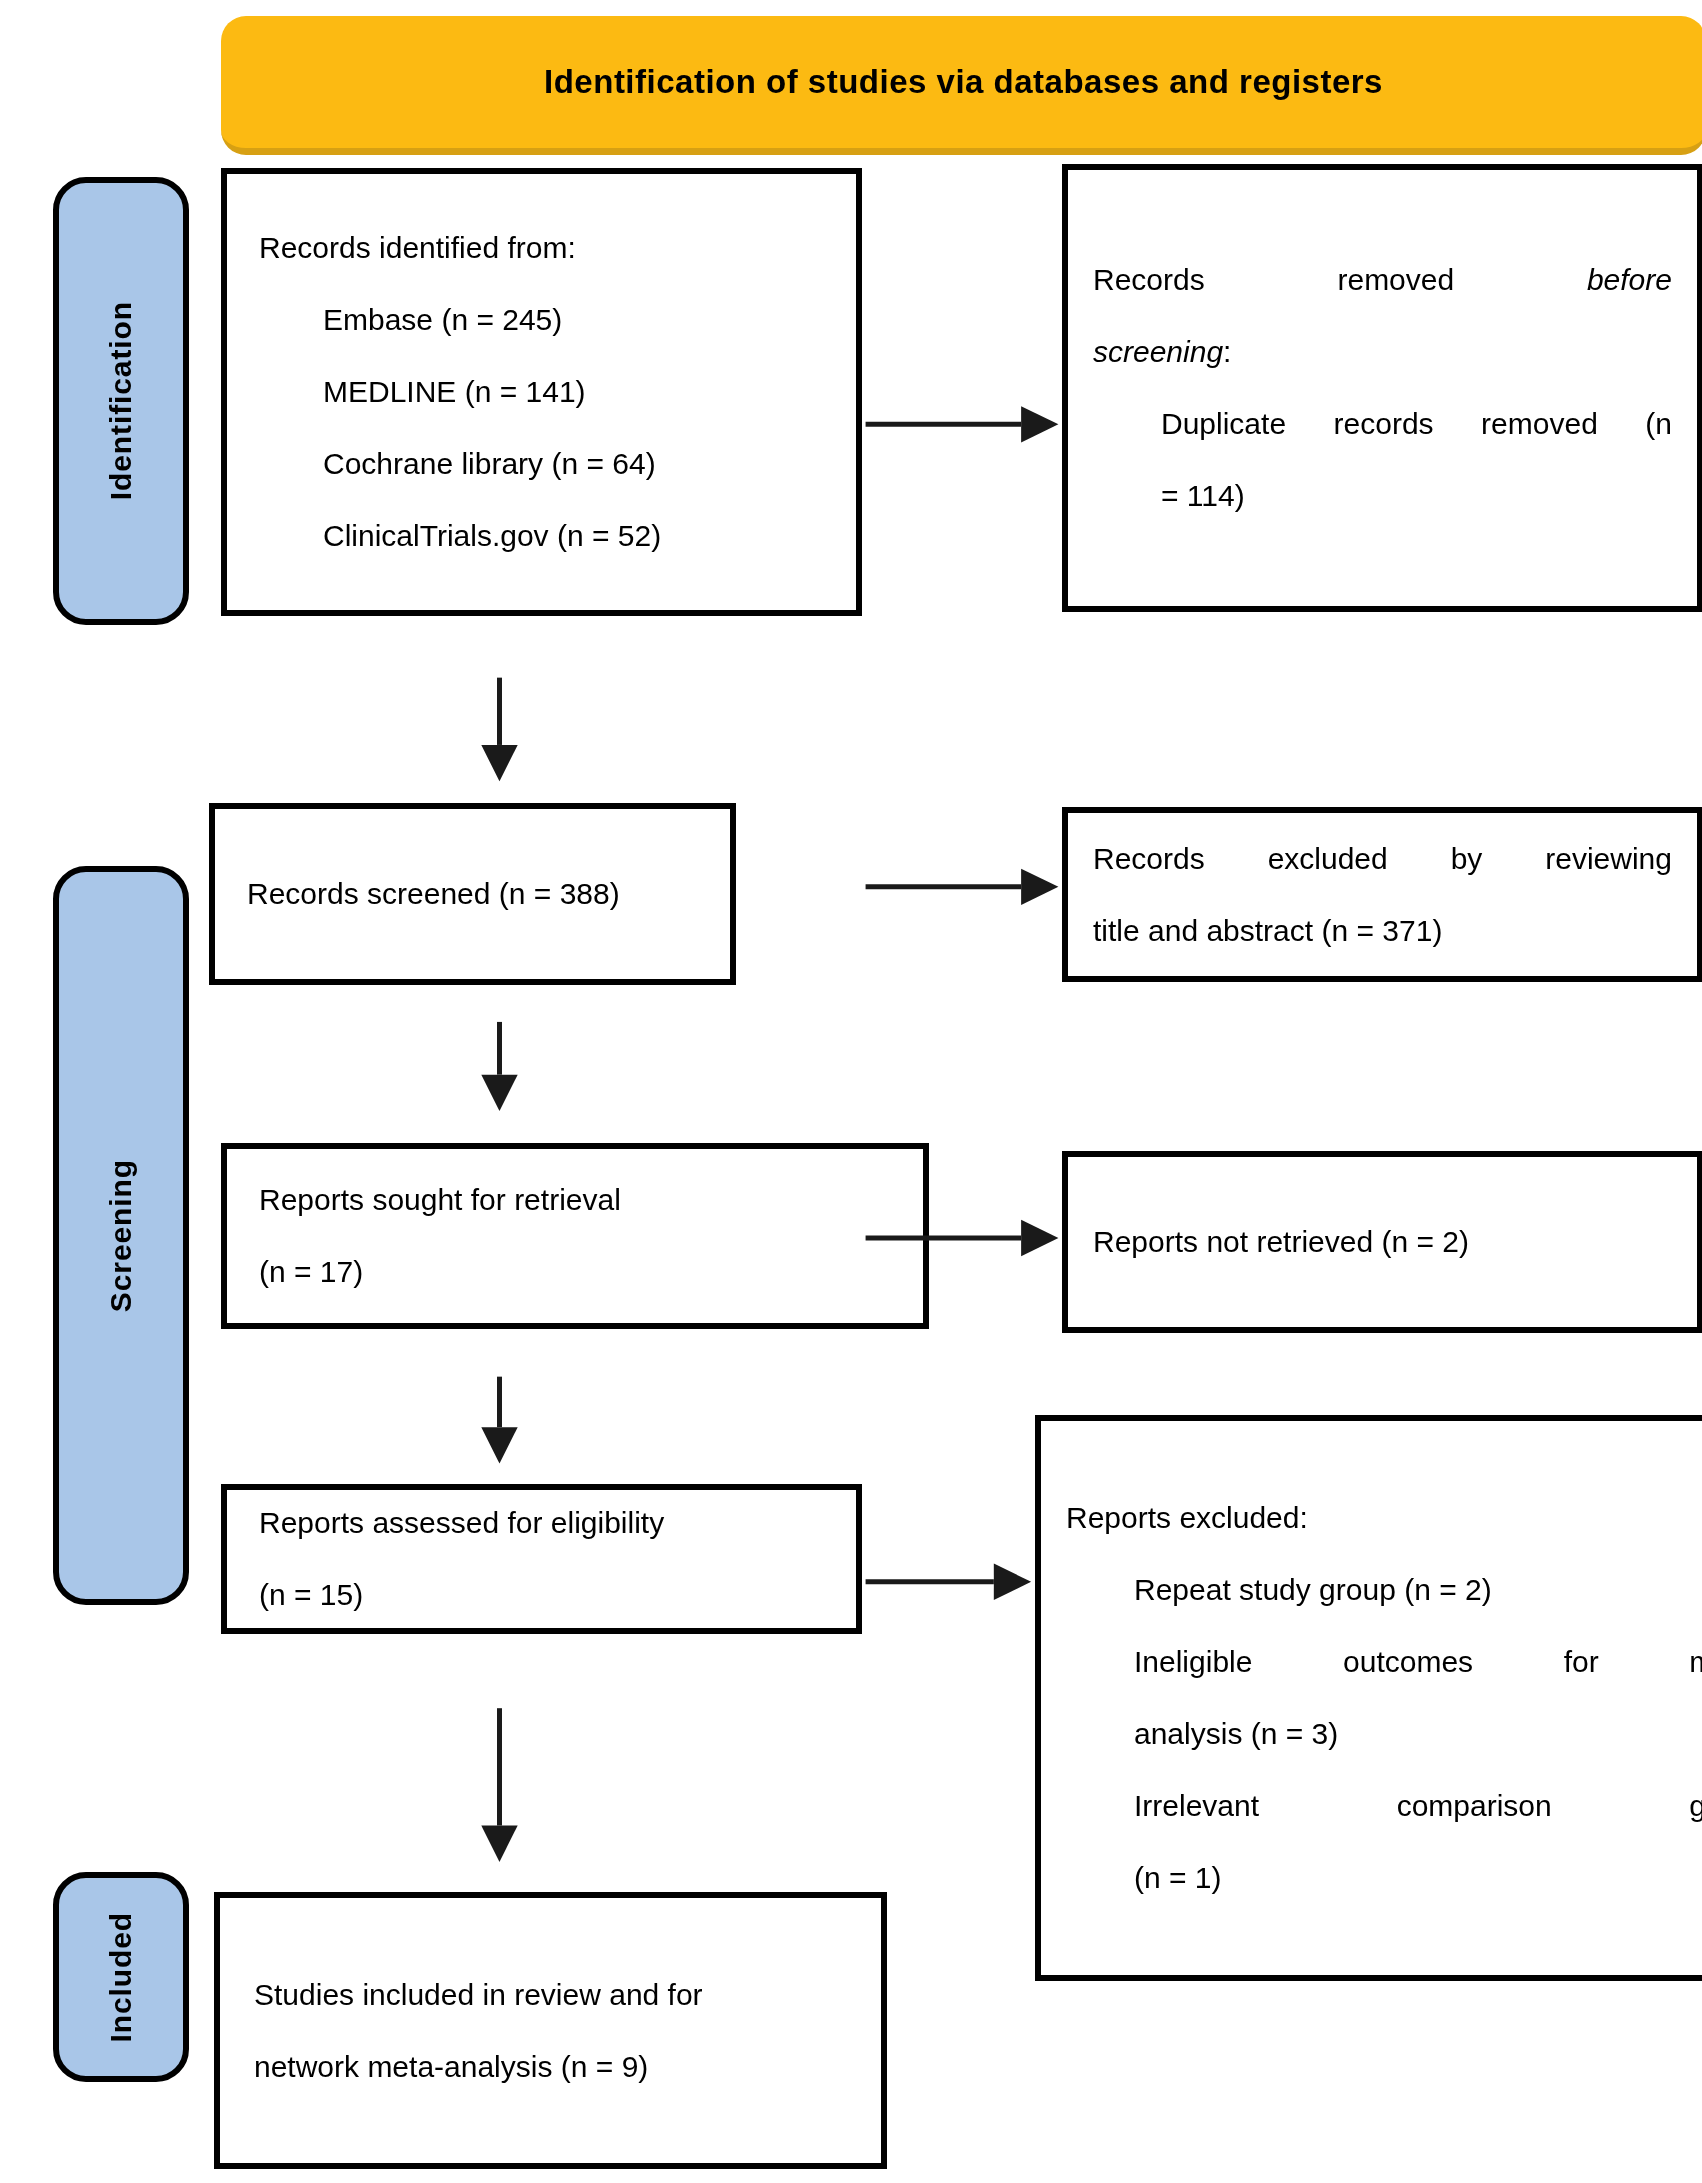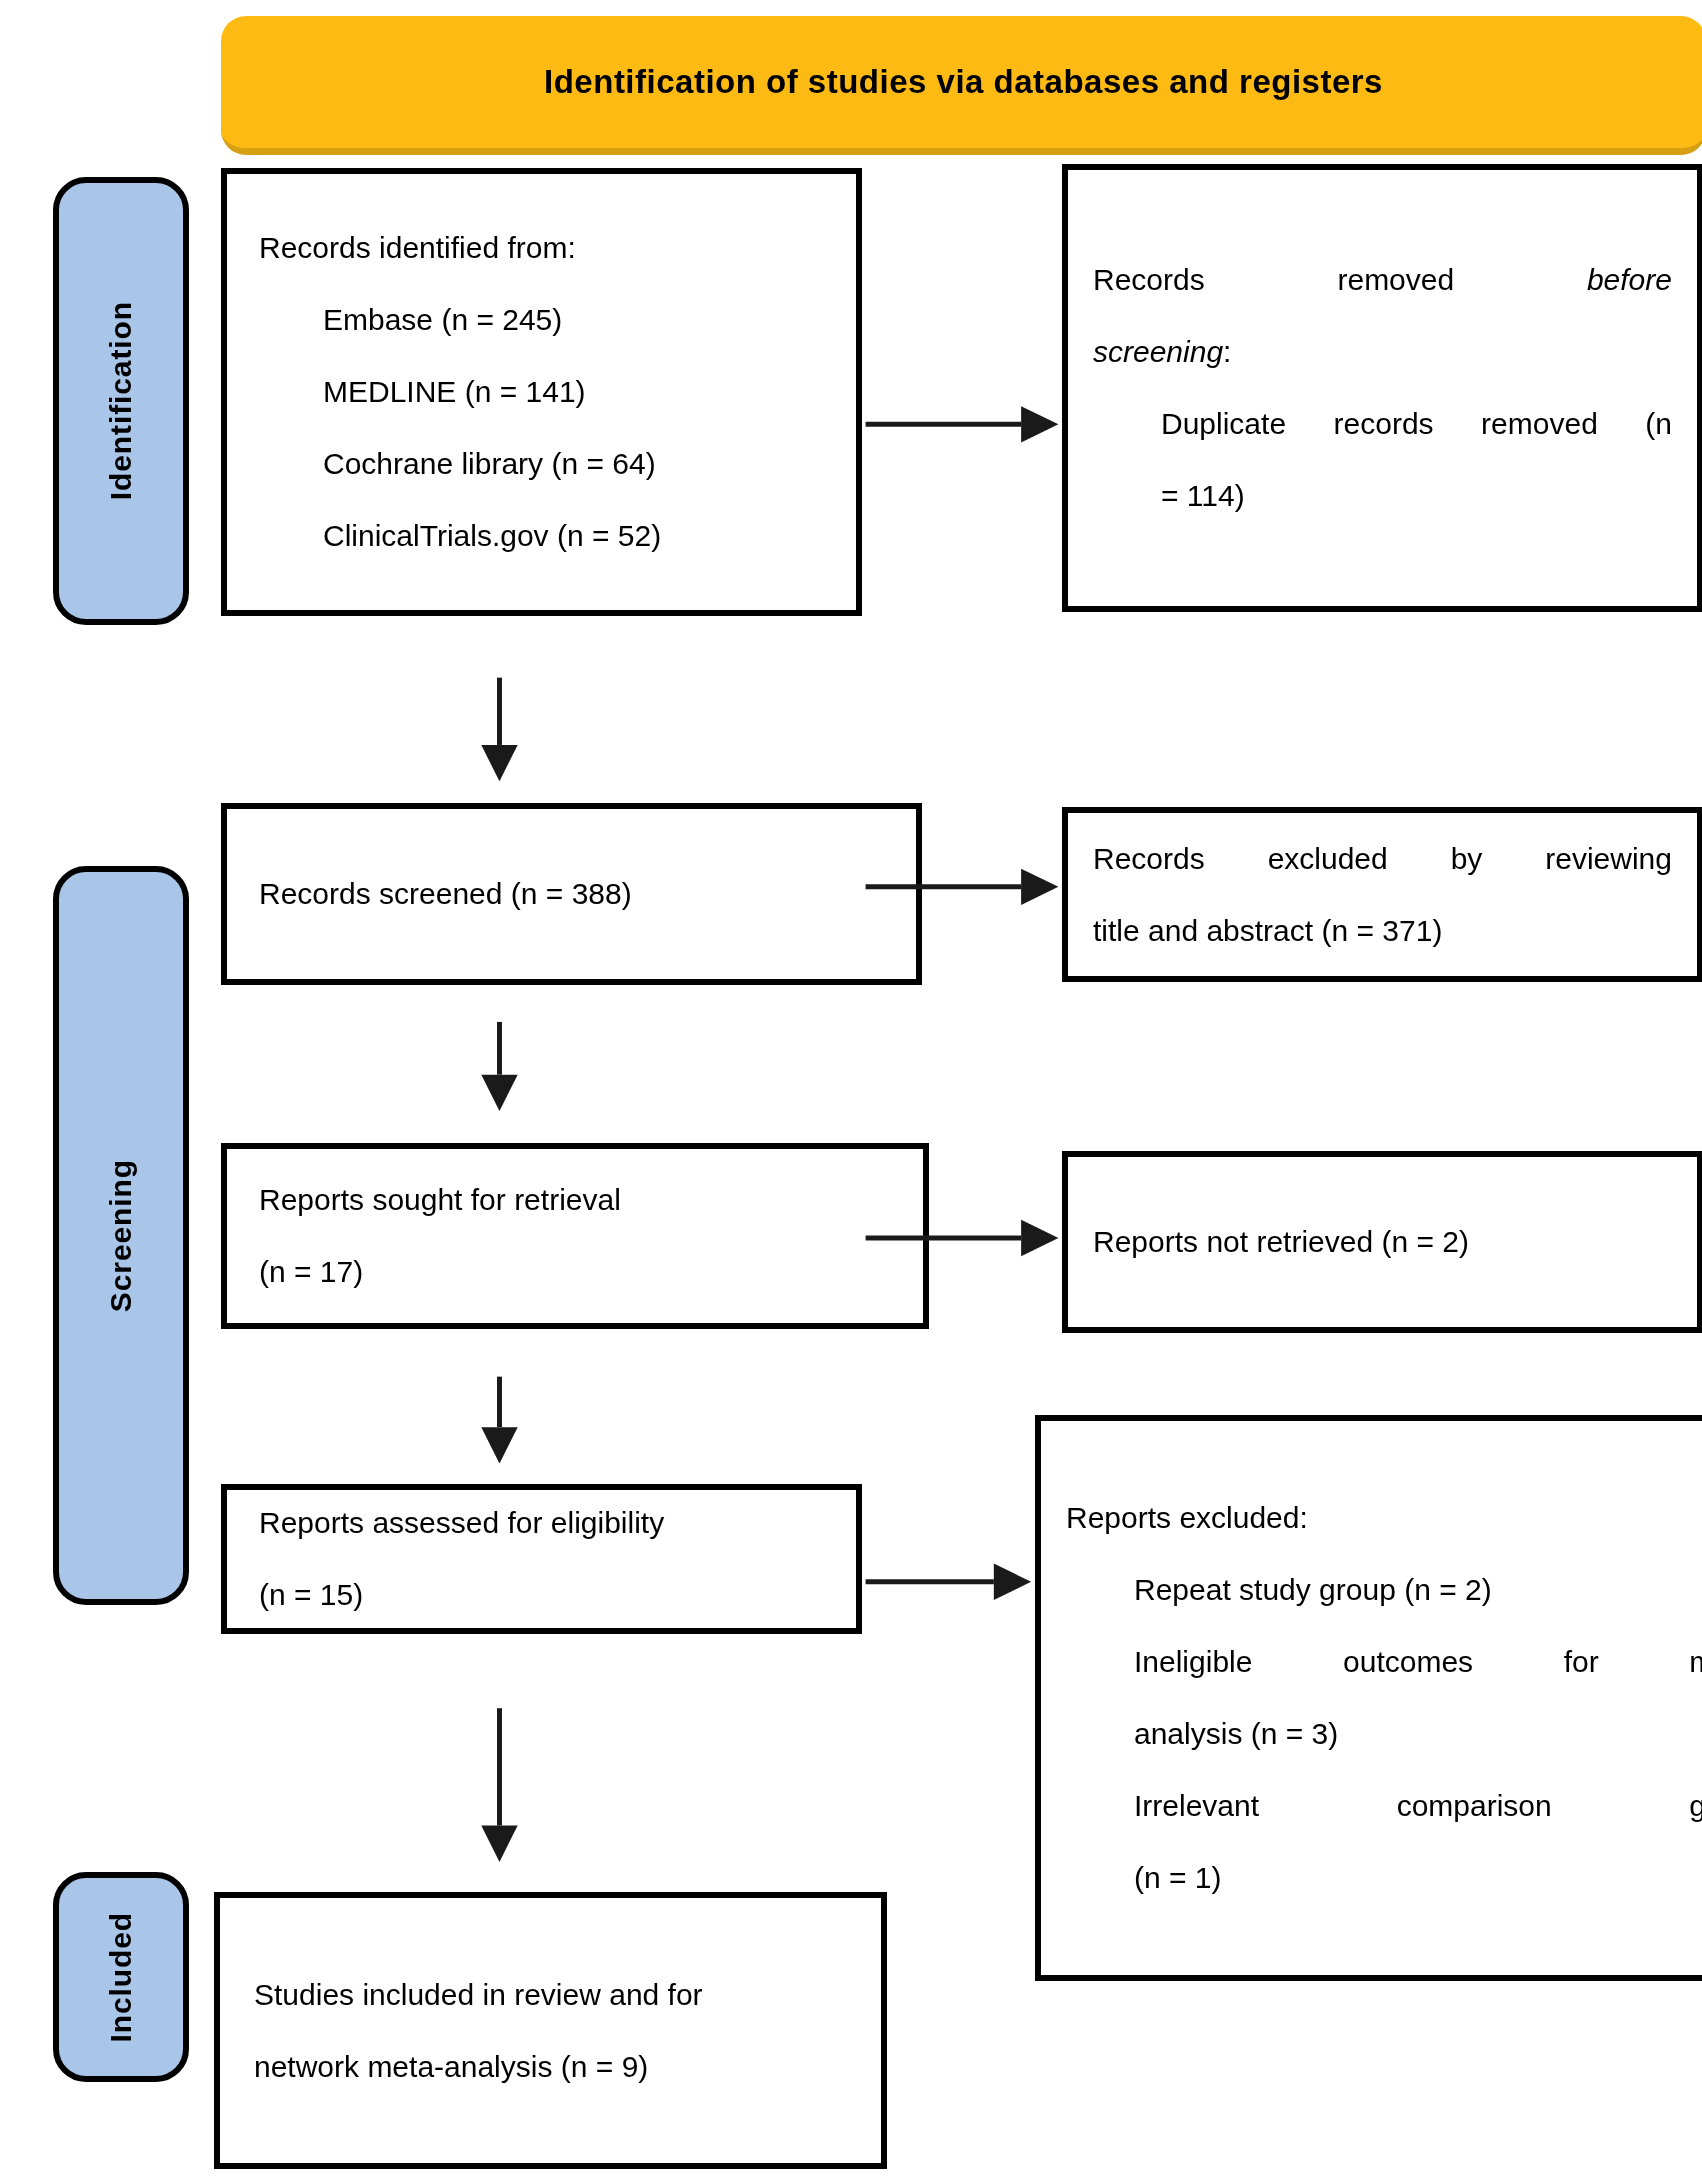--- a/index.html
+++ b/index.html
@@ -51,21 +51,21 @@
   }
   .ln{
     font-size:30px;line-height:72px;white-space:nowrap;
   }
   .ind{padding-left:64px;}
   .rind{padding-left:68px;}
   .spread{display:flex;justify-content:space-between;}
   .it{font-style:italic;}
   
   .b1{left:196px;top:168px;width:641px;height:448px;padding:0 27px 0 32px;}
-  .b2{left:196px;top:803px;width:701px;height:182px;padding:0 27px 0 32px;}
+  .b2{left:184px;top:803px;width:527px;height:182px;padding:0 27px 0 32px;}
   .b3{left:196px;top:1143px;width:708px;height:186px;padding:0 27px 0 32px;}
   .b4{left:196px;top:1484px;width:641px;height:150px;padding:0 27px 0 32px;}
   .b5{left:189px;top:1892px;width:673px;height:277px;padding:0 27px 0 34px;}
   
   .r1{left:1037px;top:164px;width:641px;height:448px;padding:0 25px;}
   .r2{left:1037px;top:807px;width:641px;height:175px;padding:0 25px;}
   .r3{left:1037px;top:1151px;width:641px;height:182px;padding:0 25px;}
   .r4{left:1010px;top:1415px;width:762px;height:566px;padding:0 25px;}
   
   .arrows{position:absolute;left:0;top:0;}

